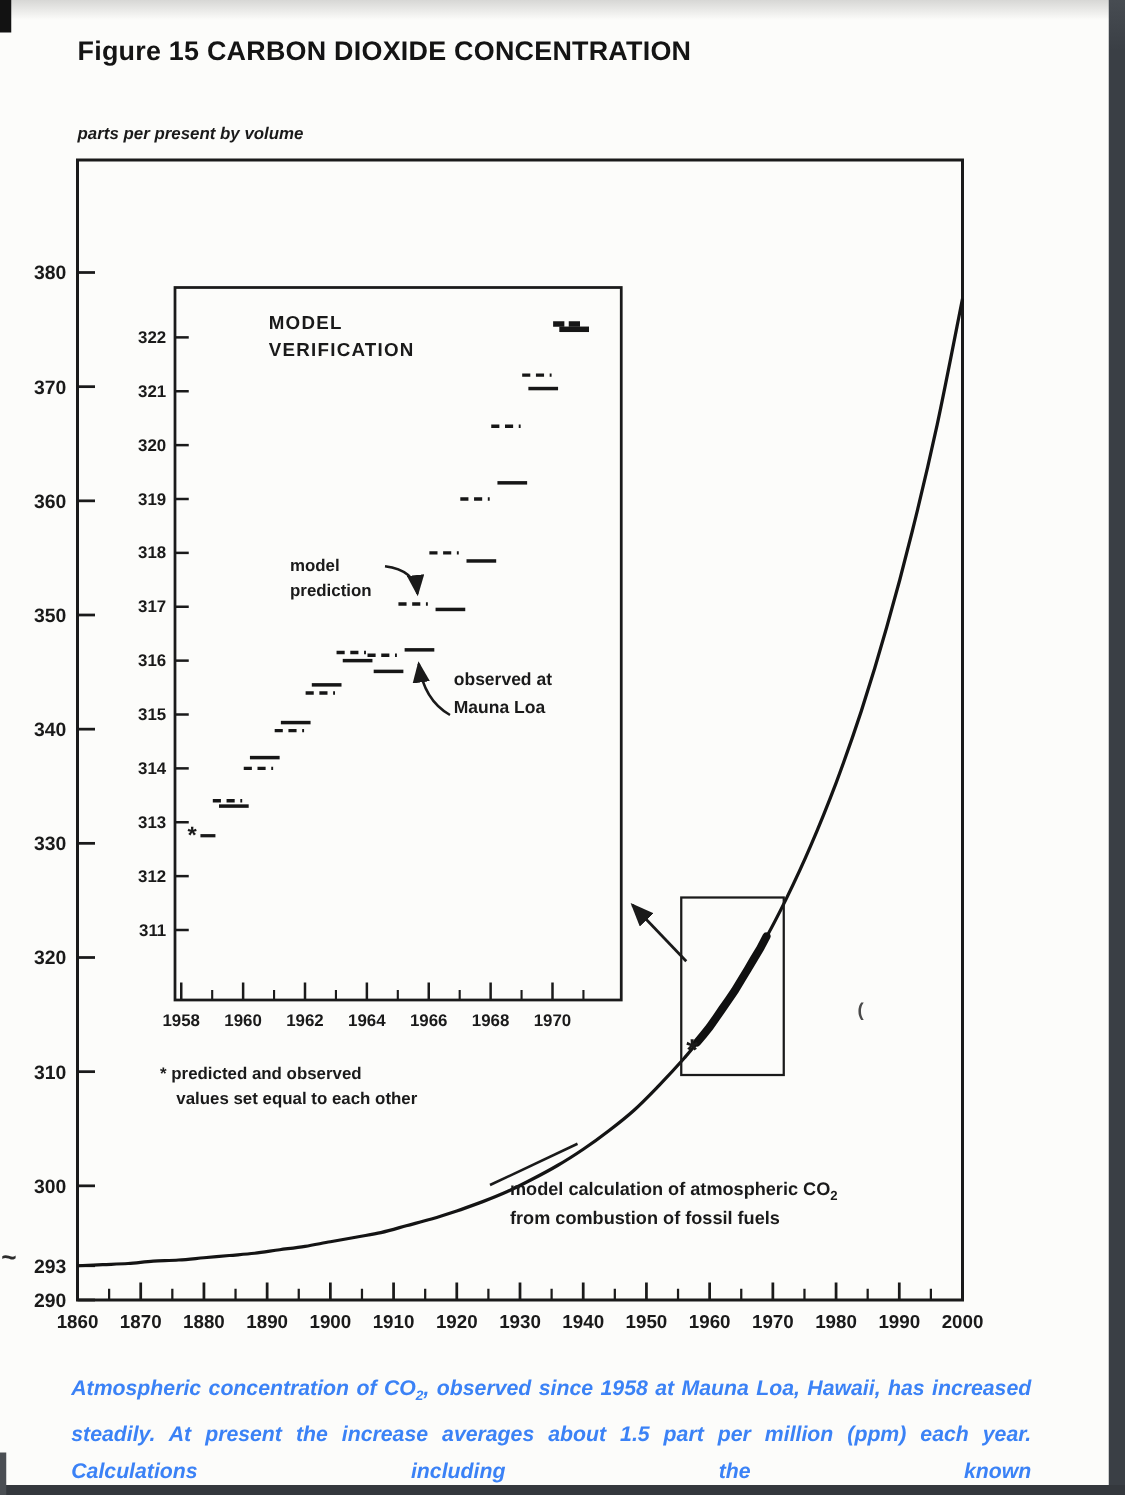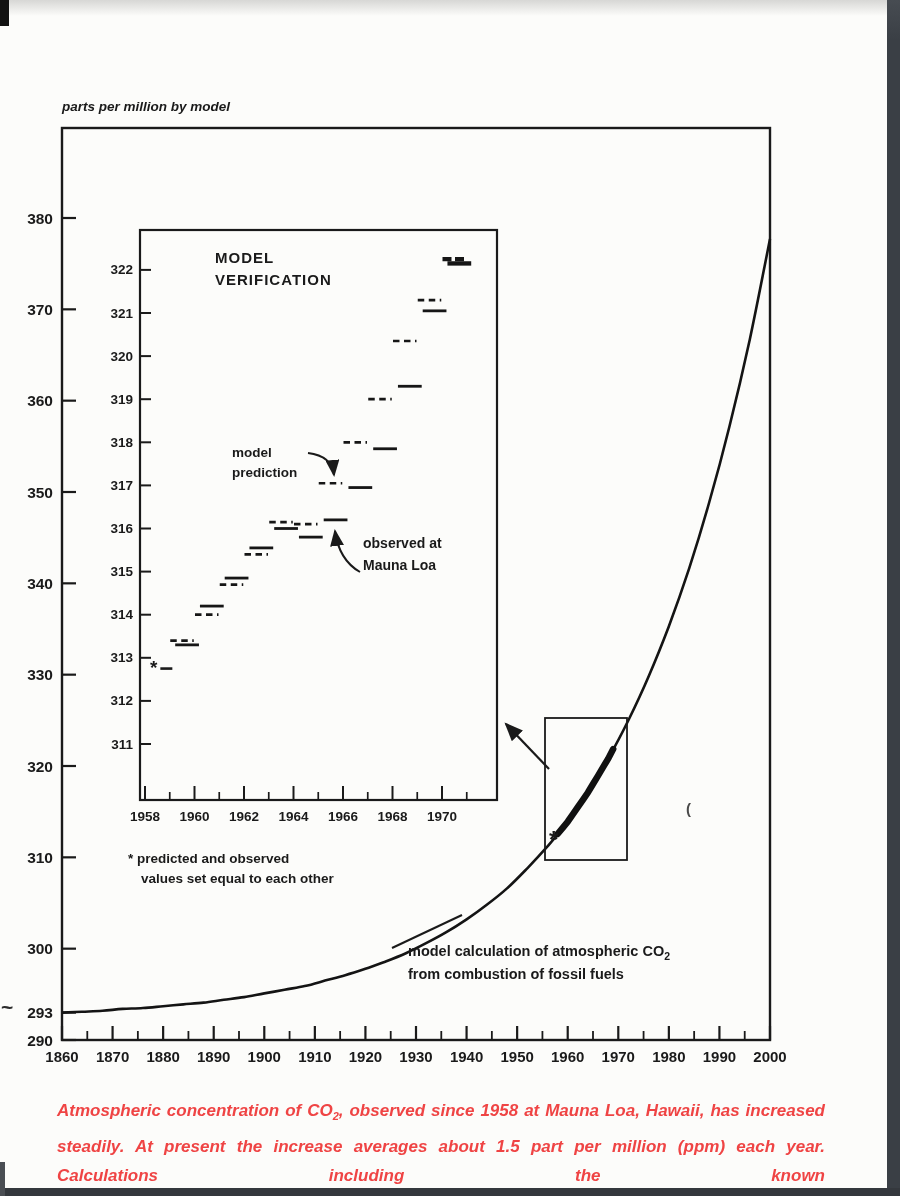--- a/index.html
+++ b/index.html
@@ -12,21 +12,21 @@
        background:linear-gradient(180deg,#474c52,#3a3f45 40px,#3a3f45);}
   .art-bottombar{position:absolute;left:0;top:1188px;width:900px;height:8px;background:#34383d;}
   .art-bottomleft{position:absolute;left:0;top:1162px;width:5px;height:34px;background:#4a4e53;}
   .art-tilde{position:absolute;left:1px;top:995px;font-size:21px;font-weight:bold;color:#2c2c2c;}
   .art-paren{position:absolute;left:686px;top:800px;font-size:15px;color:#4a4a4a;font-weight:bold;}
   .fig-title{position:absolute;left:62px;top:28px;font-size:21.5px;font-weight:bold;
        color:#141414;line-height:26px;letter-spacing:.2px;}
   .units{position:absolute;left:62px;top:99px;font-size:13.5px;font-weight:bold;
        font-style:italic;color:#1a1a1a;}
   .caption{position:absolute;left:57px;top:1096px;width:768px;margin:0;
-       font-size:17px;font-weight:bold;font-style:italic;color:#ef4444;
+       font-size:17px;font-weight:bold;font-style:italic;color:#3b82f6;
        line-height:29.5px;text-align:justify;text-align-last:justify;}
   .caption sub{font-size:11px;}
   svg text{font-family:"Liberation Sans",sans-serif;font-weight:bold;fill:#1a1a1a;}
   #chart-layer{position:absolute;left:0;top:0;}
 </style>
 </head>
 <body>
 
 <div class="top-shade"></div>
 
@@ -193,24 +193,24 @@
         <path d="M308,453 Q332,456 334,475" fill="none" stroke="#1a1a1a" stroke-width="2" marker-end="url(#ah)"></path>
         <text x="363" y="548" font-size="14" text-anchor="start">observed at</text>
         <text x="363" y="570" font-size="14" text-anchor="start">Mauna Loa</text>
         <path d="M360,572 Q339,560 335,531" fill="none" stroke="#1a1a1a" stroke-width="2" marker-end="url(#ah)"></path>
       </g>
       <text x="128" y="863" font-size="13.5" text-anchor="start">* predicted and observed</text>
       <text x="141" y="883" font-size="13.5" text-anchor="start">values set equal to each other</text>
     </svg></div>
 
 <div class="fig-title">
-  <br>
+  <span>Figure 15 CARBON DIOXIDE CONCENTRATION</span><br>
 </div>
 
-<div class="units">parts per million by model</div>
+<div class="units">parts per present by volume</div>
 
 <p class="caption"><span>Atmospheric concentration of CO</span><sub>2</sub><span>, observed since 1958 at Mauna Loa, Hawaii, has increased steadily. At present the increase averages about 1.5 part per million (ppm) each year. Calculations including the known</span></p>
 
 <span class="art-tilde">~</span>
 <span class="art-paren">(</span>
 <div class="art-topleft"></div>
 <div class="art-rightbar"></div>
 <div class="art-bottombar"></div>
 <div class="art-bottomleft"></div>
 

